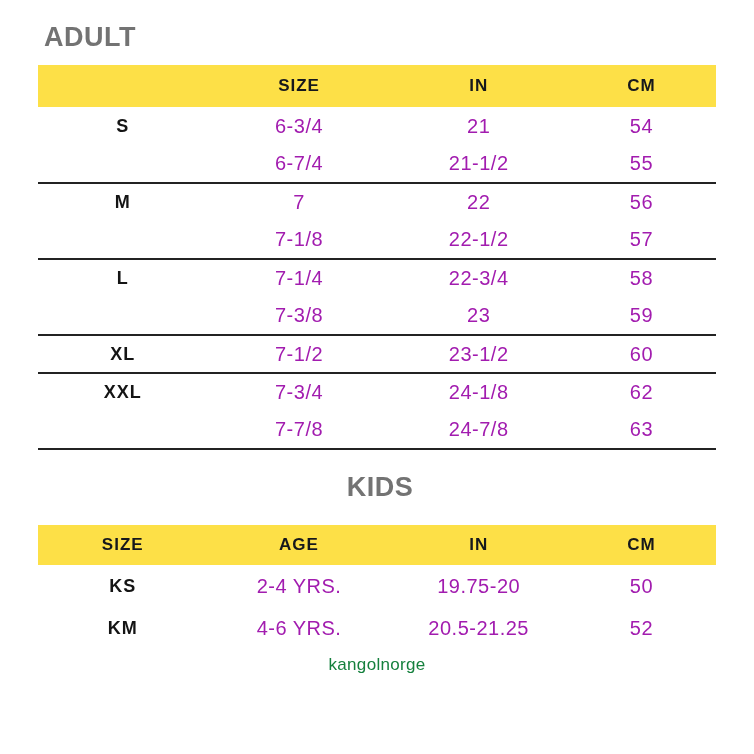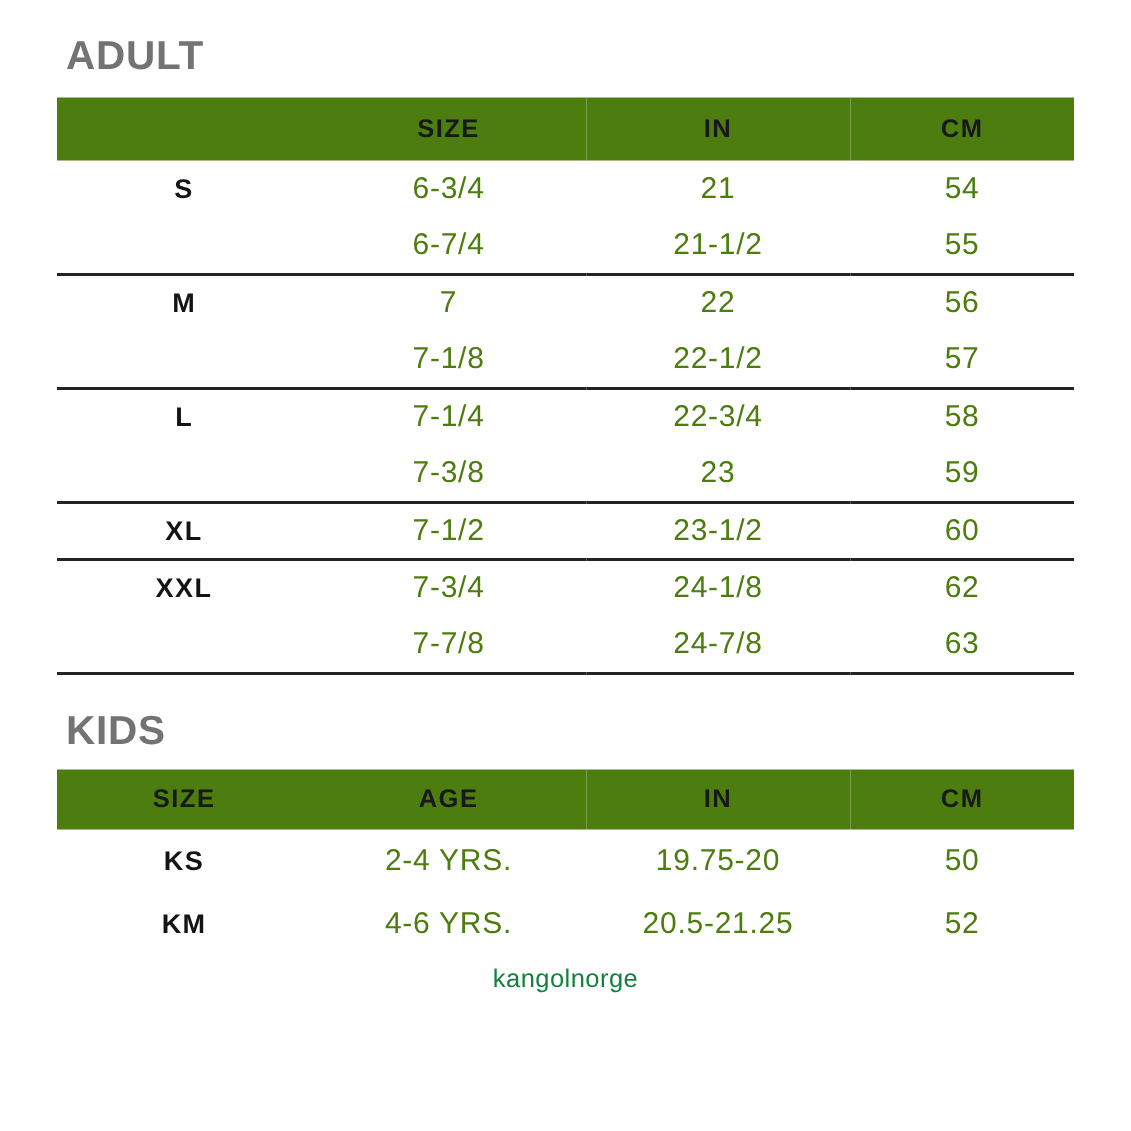--- a/index.html
+++ b/index.html
@@ -13,52 +13,52 @@
 
   .section-title {
     font-size: 27px;
     font-weight: 800;
     letter-spacing: 0.5px;
     color: #737373;
     margin-left: 6px;
     line-height: 1;
   }
   .adult-title { margin-bottom: 14px; }
-  .kids-title  { margin-top: 24px; margin-bottom: 12px; }
+  .kids-title  { margin-top: 24px; margin-bottom: 24px; text-align: center; }
 
   table {
     width: 100%;
     border-collapse: collapse;
     table-layout: fixed;
   }
   col.c1 { width: 25%; }
   col.c2 { width: 27%; }
   col.c3 { width: 26%; }
   col.c4 { width: 22%; }
 
-  thead tr { background: #4d7c0f; }
+  thead tr { background: #fde047; }
   th {
     height: 42px;
     font-size: 17px;
     font-weight: 800;
     letter-spacing: 1px;
     color: #16181c;
     text-align: center;
     vertical-align: middle;
   }
   .kids-table th { height: 40px; }
 
   td {
     height: 38px;
     text-align: center;
     vertical-align: middle;
     font-size: 20px;
     font-weight: 300;
     letter-spacing: 0.5px;
-    color: #4d7c0f;
+    color: #a21caf;
   }
   .kids-table td { height: 42px; }
 
   td.label {
     font-size: 18px;
     font-weight: 800;
     letter-spacing: 1px;
     color: #141414;
   }
   tbody.group { border-bottom: 2px solid #232323; }

